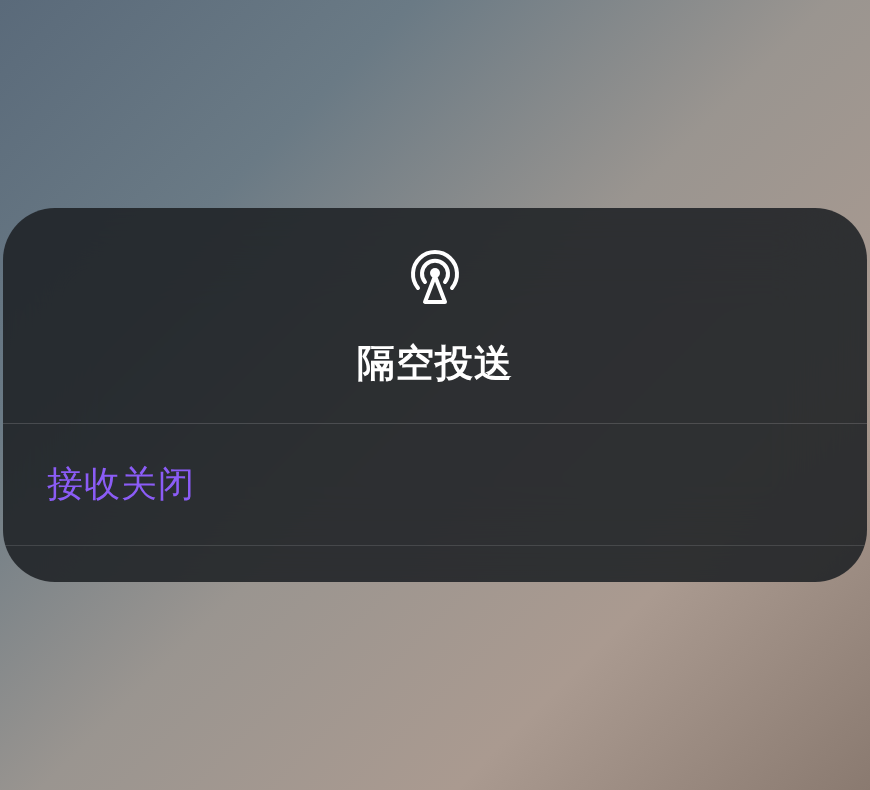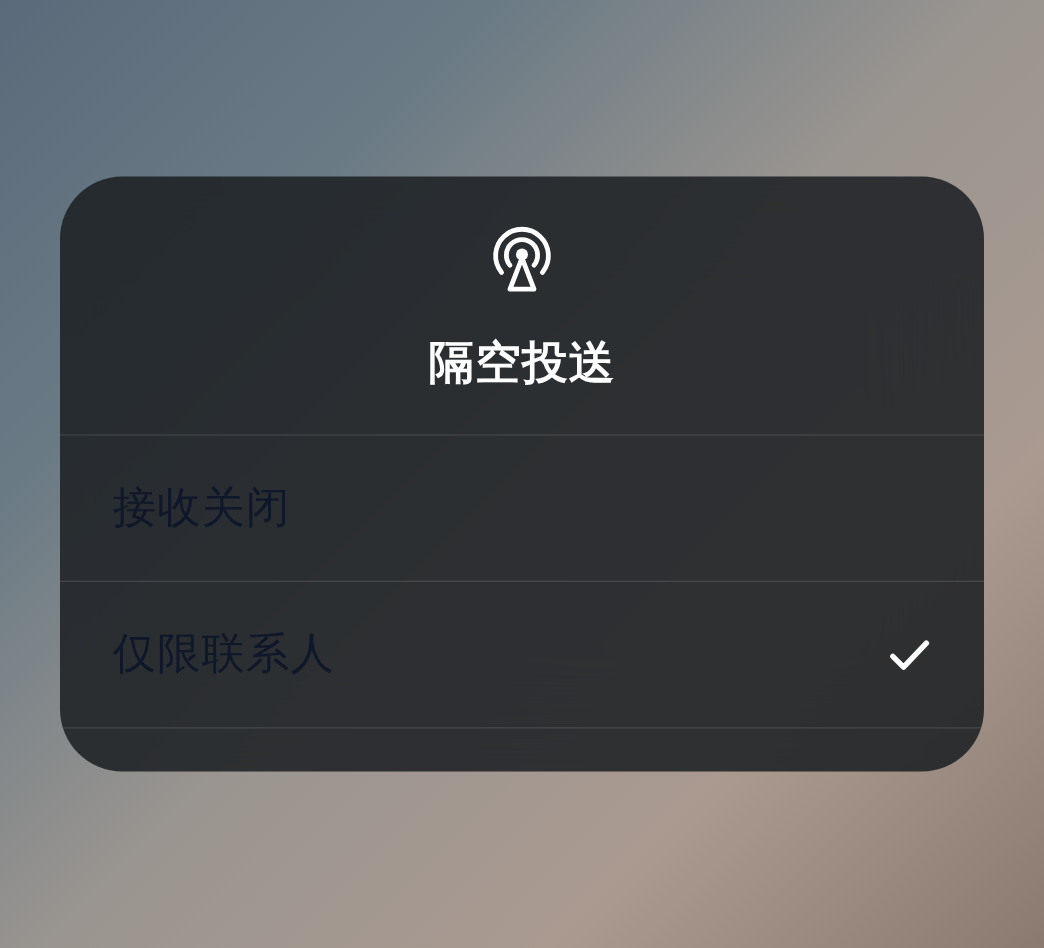--- a/index.html
+++ b/index.html
@@ -13,21 +13,21 @@
       height: 790px;
       background: linear-gradient(135deg, #5a6a7a 0%, #6a7a85 25%, #9a9590 50%, #aa9a90 75%, #8a7a70 100%);
       display: flex;
       align-items: center;
       justify-content: center;
       font-family: -apple-system, BlinkMacSystemFont, "Segoe UI", "PingFang SC", "Hiragino Sans GB", sans-serif;
       overflow: hidden;
     }
     
     .panel {
-      width: 770px;
+      width: 864px;
       background: rgba(30, 33, 36, 0.88);
       backdrop-filter: blur(40px);
       border-radius: 52px;
       overflow: hidden;
     }
     
     .header {
       display: flex;
       flex-direction: column;
       align-items: center;
@@ -68,21 +68,21 @@
       padding: 36px 44px;
       border-bottom: 1px solid rgba(255, 255, 255, 0.12);
       cursor: pointer;
     }
     
     .option:last-child {
       border-bottom: 1px solid rgba(255, 255, 255, 0.12);
     }
     
     .option-label {
-      color: #0f172a;
+      color: #8b5cf6;
       font-size: 36px;
       font-weight: 400;
       letter-spacing: 1px;
     }
     
     .checkmark {
       width: 36px;
       height: 36px;
       display: none;
     }
@@ -115,25 +115,17 @@
     </div>
     <div class="title">隔空投送</div>
   </div>
 
   <div class="option-list">
     <div class="option">
       <span class="option-label">接收关闭</span>
 
     </div>
 
-    <div class="option selected">
-      <span class="option-label">仅限联系人</span>
-      <span class="checkmark">
-        <svg viewBox="0 0 36 36">
-          <path d="M 4 19 L 13 28 L 32 8" stroke="#ffffff" stroke-width="4.5" fill="none" stroke-linecap="round" stroke-linejoin="round"></path>
-        </svg>
-      </span>
-    </div>
 
   </div>
 
   <div class="footer-space"></div>
 </div>
 
 </body></html>

